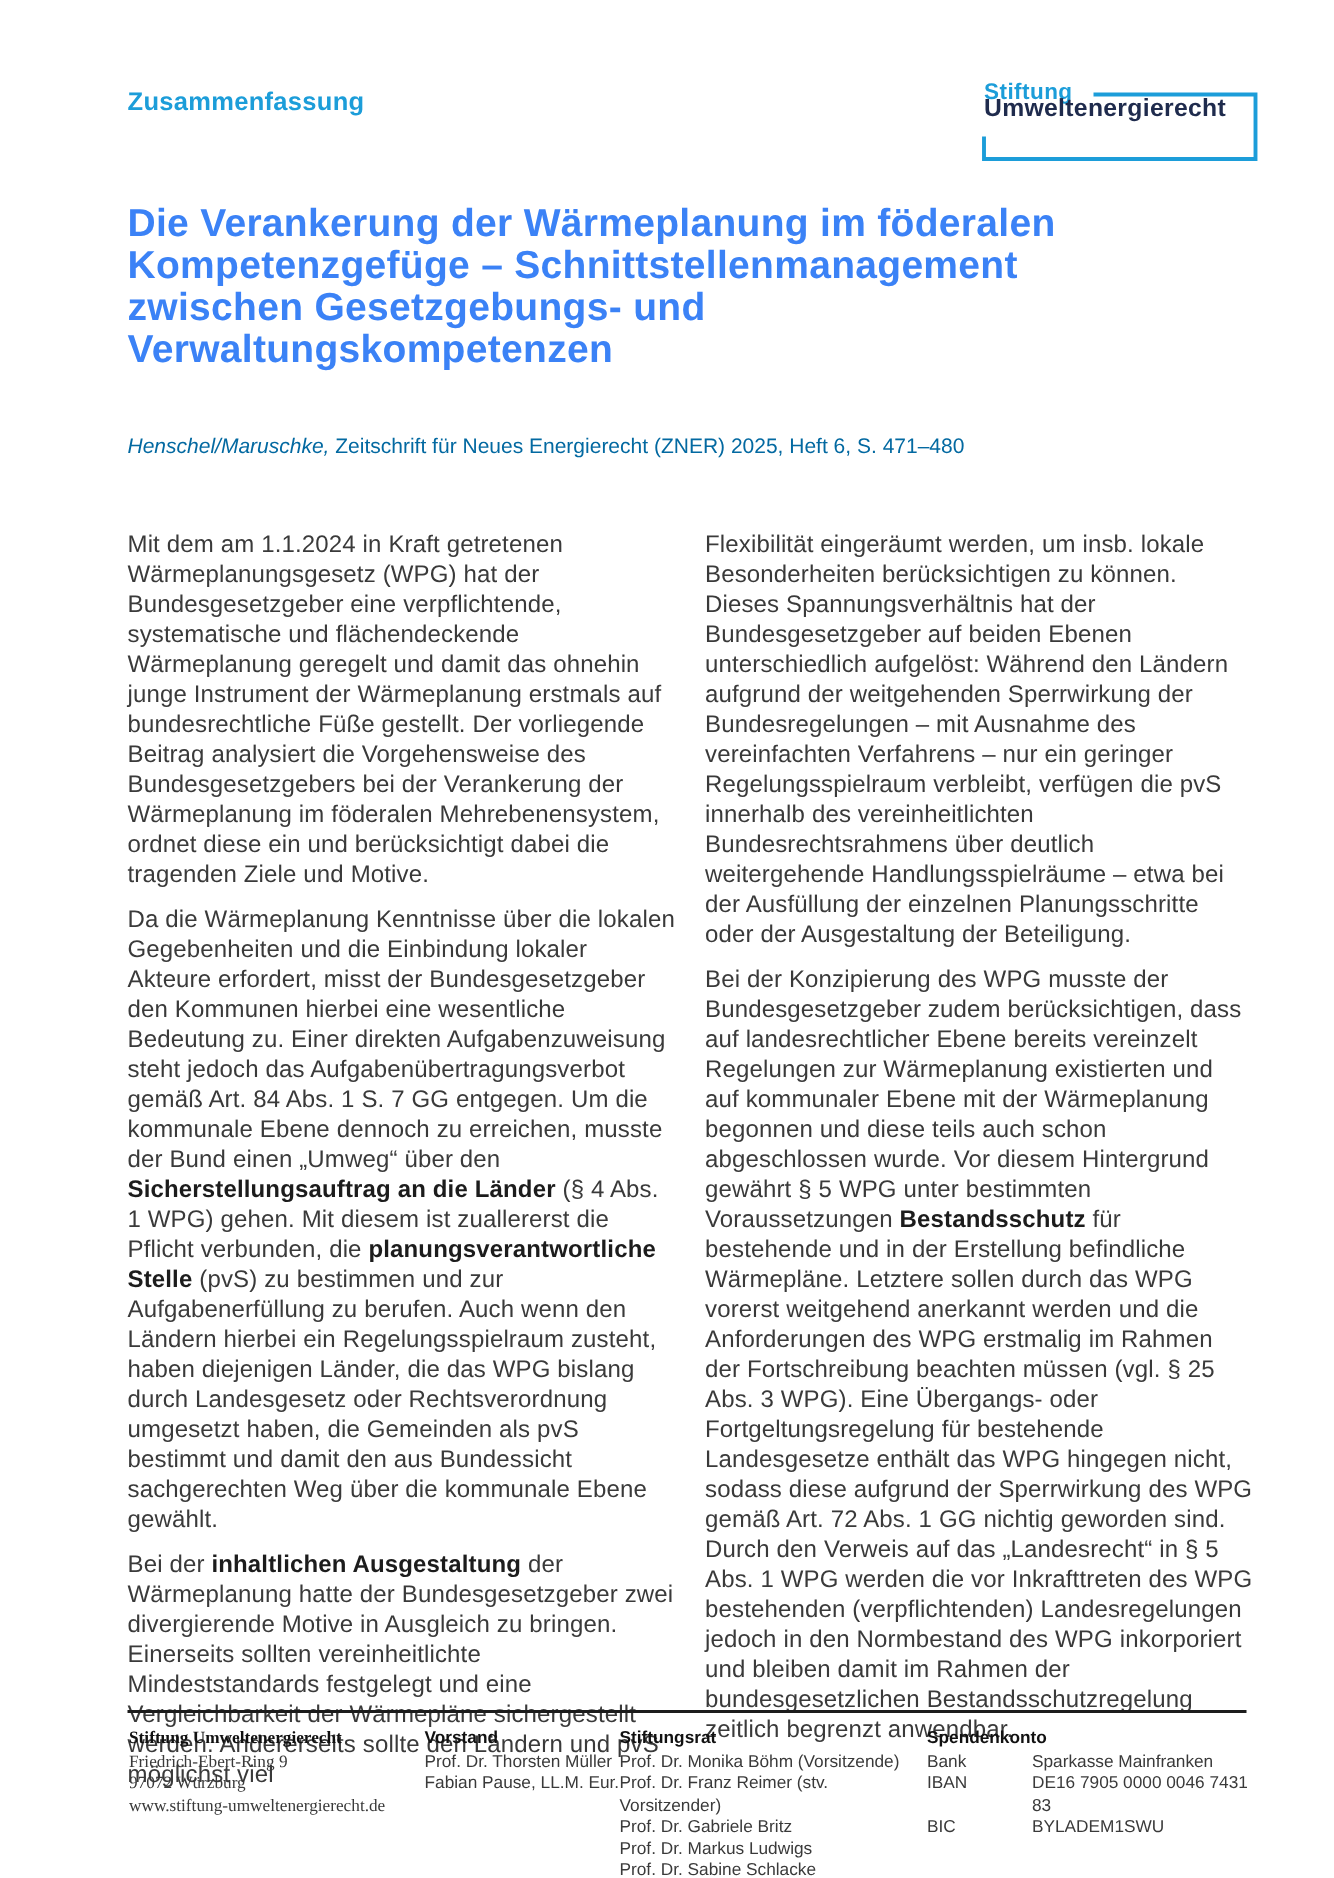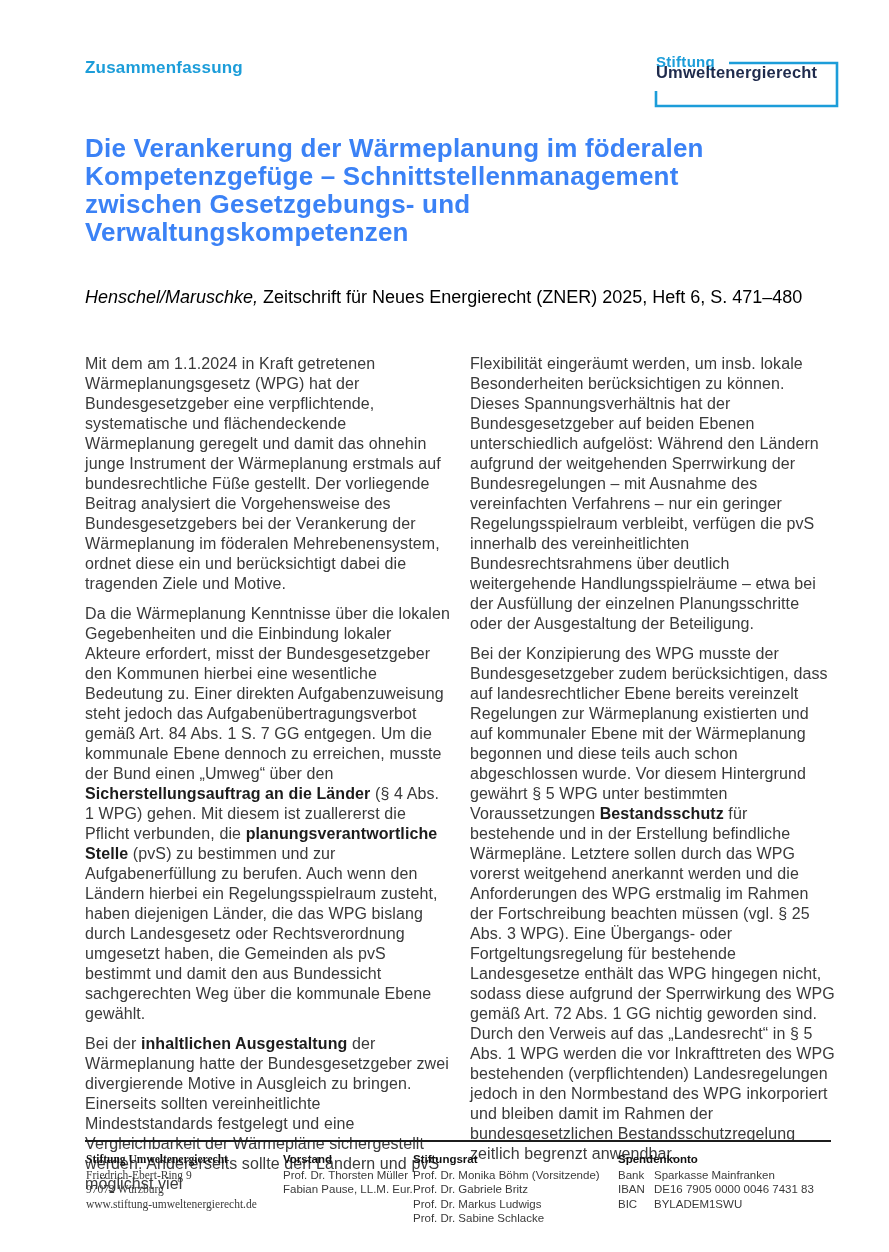--- a/index.html
+++ b/index.html
@@ -31,21 +31,21 @@
     font-size:16.5px;font-weight:700;color:#1f2b4d;letter-spacing:.2px;
   }
   
   .title{
     position:absolute;left:85px;top:134px;width:660px;
     font-size:26px;line-height:28px;font-weight:700;
     color:#3b82f6;letter-spacing:.2px;margin:0;
   }
   .byline{
     position:absolute;left:85px;top:286px;width:746px;
-    font-size:18px;line-height:22px;color:#000000;margin:0;
+    font-size:14px;line-height:22px;color:#0369a1;margin:0;
   }
   
   .col{position:absolute;top:330px;width:365px;margin-top:24px;}
   .col-left{left:85px;}
   .col-right{left:470px;}
   .col p{
     margin:0 0 10px 0;
     font-size:16px;line-height:20px;
     letter-spacing:.1px;
     color:#3a3a3a;
@@ -59,21 +59,21 @@
     background:#1c1c1c;
   }
   .footer{position:absolute;left:0;top:1152px;width:889px;font-size:11.5px;line-height:14.5px;}
   .fcol{position:absolute;top:0;}
   .fcol-org{left:86px;width:200px;font-family:Liberation Serif, serif;}
   .fcol-board{left:283px;width:130px;}
   .fcol-council{left:413px;width:205px;}
   .fcol-donation{left:618px;width:215px;}
   .fhead{font-weight:700;color:#111111;margin-bottom:1px;}
   .fline{color:#3a3a3a;}
-  .frow{display:flex;color:#3a3a3a;}
+  .frow{display:flex;color:#3a3a3a;gap:34px;}
   .frow .flabel{width:36px;flex:0 0 36px;}
 </style>
 </head>
 <body>
 
 <div class="page">
 
   <div class="doc-label">Zusammenfassung</div>
 
   <div class="logo">
@@ -110,20 +110,21 @@
 
     <div class="fcol fcol-board">
       <div class="fhead">Vorstand</div>
       <div class="fline">Prof. Dr. Thorsten Müller</div>
       <div class="fline">Fabian Pause, LL.M. Eur.</div>
     </div>
 
     <div class="fcol fcol-council">
       <div class="fhead">Stiftungsrat</div>
       <div class="fline">Prof. Dr. Monika Böhm (Vorsitzende)</div>
+      <div class="fline">Prof. Dr. Franz Reimer (stv. Vorsitzender)</div>
       <div class="fline">Prof. Dr. Gabriele Britz</div>
       <div class="fline">Prof. Dr. Markus Ludwigs</div>
       <div class="fline">Prof. Dr. Sabine Schlacke</div>
     </div>
 
     <div class="fcol fcol-donation">
       <div class="fhead">Spendenkonto</div>
       <div class="frow">
         <span class="flabel">Bank</span>
         <span>Sparkasse Mainfranken</span>

